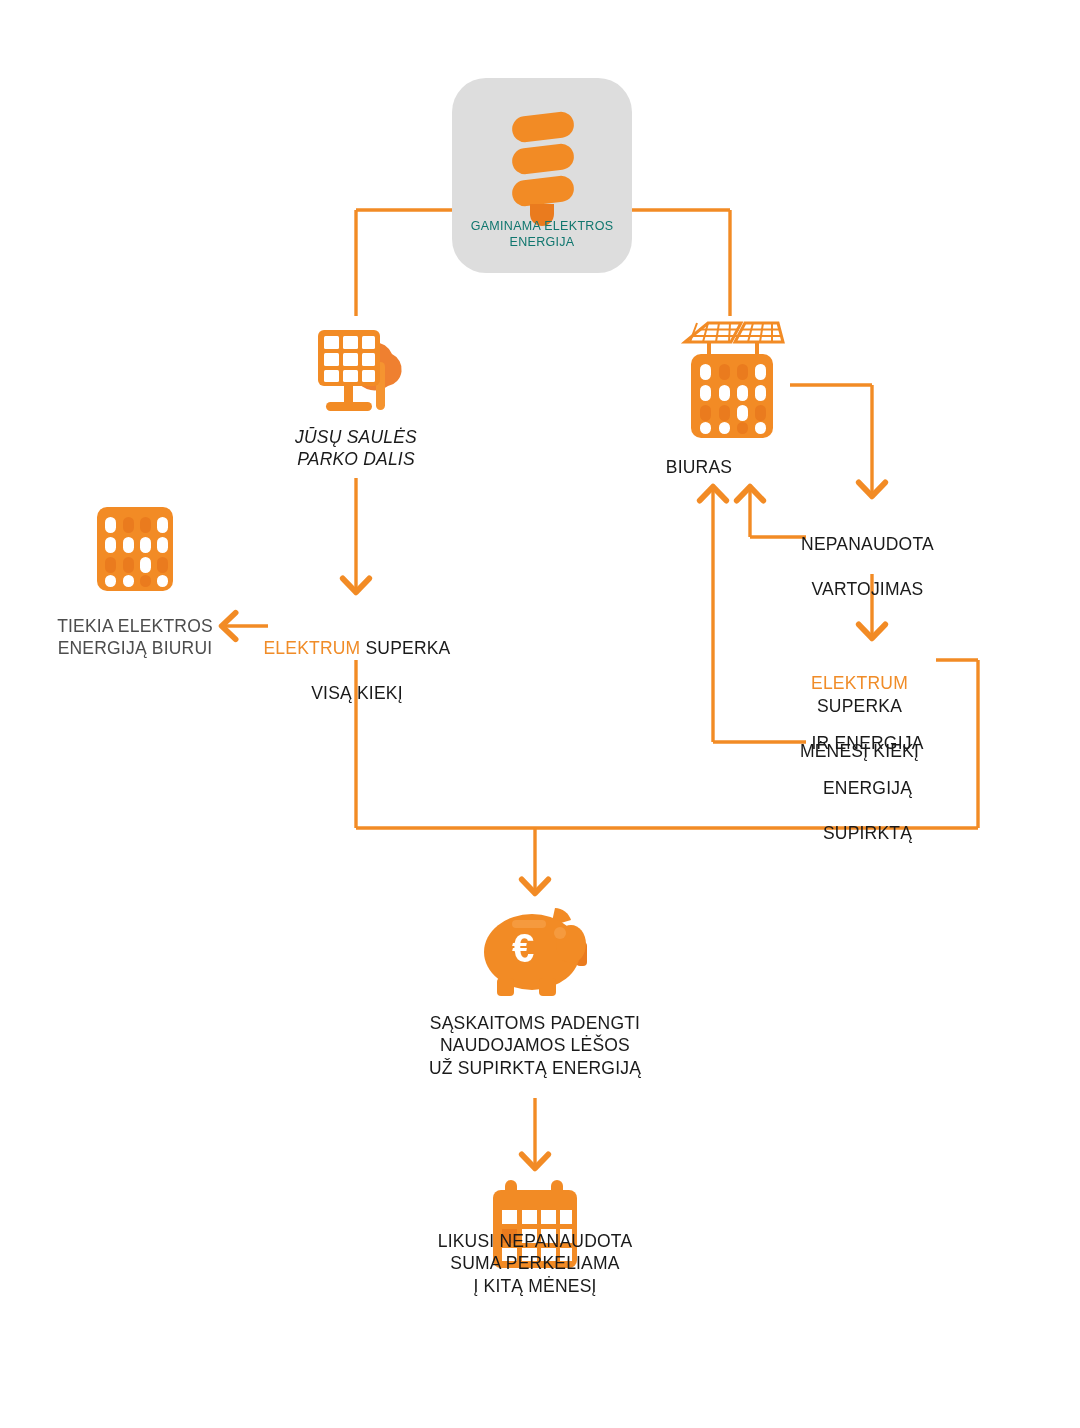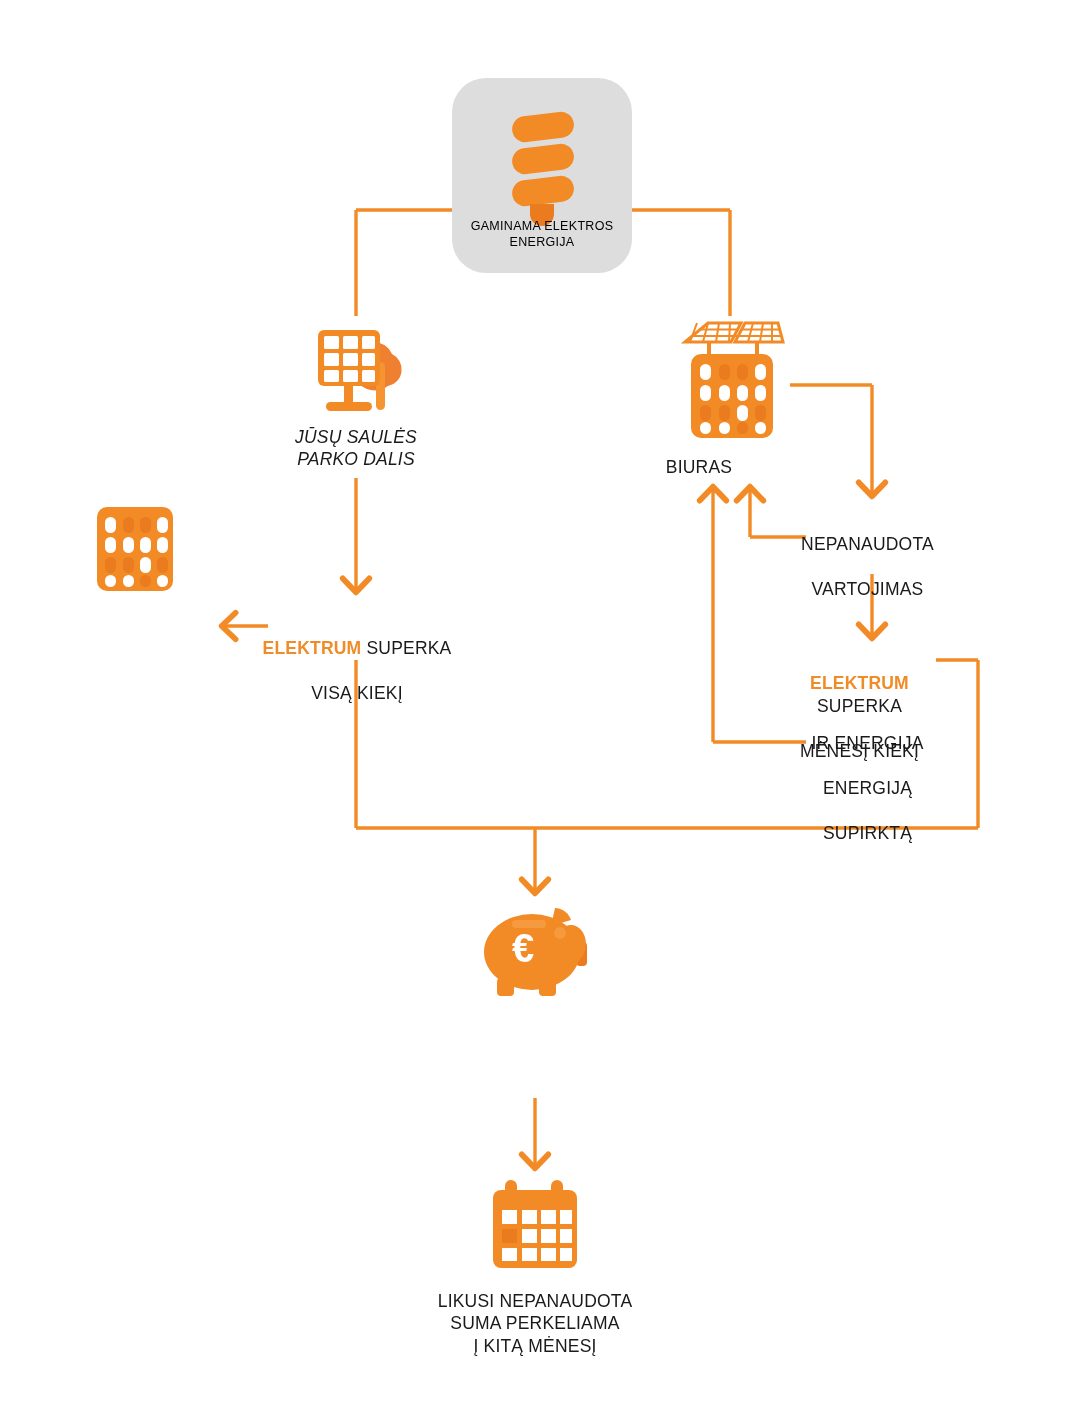--- a/index.html
+++ b/index.html
@@ -3,23 +3,23 @@
 <meta charset="utf-8">
 <style>
   html,body{margin:0;padding:0;background:#ffffff;}
   body{width:1080px;height:1428px;position:relative;overflow:hidden;
        font-family:"Liberation Sans","DejaVu Sans",sans-serif;}
   #stage{position:absolute;left:0;top:0;width:1080px;height:1428px;}
   .layer{position:absolute;left:0;top:0;width:1080px;height:1428px;}
   .node{position:absolute;}
   .cap{position:absolute;text-align:center;line-height:1.28;
        font-size:17.5px;letter-spacing:.2px;color:#1a1a1a;white-space:pre-line;}
-  .cap.small{font-size:12.5px;color:#000000;letter-spacing:.3px;}
+  .cap.small{font-size:12.5px;color:#0f766e;letter-spacing:.3px;}
   .cap.gray{color:#4d4d4d;}
-  .brand{color:#f08c28;font-weight:bold;}
+  .brand{color:#f08c28;}
   .hubbox{position:absolute;background:#dddddd;border-radius:34px;}
   svg{display:block;overflow:visible;}
 </style>
 </head>
 <body>
 
 <div id="stage">
 
   <svg class="layer" width="1080" height="1428" viewBox="0 0 1080 1428">
     <defs>
@@ -169,20 +169,22 @@
         <rect x="47" y="54" width="11" height="16" rx="5.5" fill="#ffffff"></rect>
         <rect x="64" y="54" width="11" height="16" rx="5.5" fill="#ea7b1e"></rect>
 
         <rect x="12" y="72" width="11" height="12" rx="5.5" fill="#ffffff"></rect>
         <rect x="30" y="72" width="11" height="12" rx="5.5" fill="#ffffff"></rect>
         <rect x="47" y="72" width="11" height="12" rx="5.5" fill="#ea7b1e"></rect>
         <rect x="64" y="72" width="11" height="12" rx="5.5" fill="#ffffff"></rect>
       </g>
     </svg>
   </div>
+  <div class="cap gray" style="left:35px;top:615px;width:200px;">TIEKIA ELEKTROS
+ENERGIJĄ BIURUI</div>
 
   <div class="cap" style="left:262px;top:615px;width:190px;">
     <span class="brand">ELEKTRUM</span><span> SUPERKA</span><br>
     <span>VISĄ KIEKĮ</span>
   </div>
 
   <div class="cap" style="left:790px;top:511px;width:155px;">
     <span>NEPANAUDOTA</span><br>
     <span>VARTOJIMAS</span>
   </div>
@@ -212,20 +214,23 @@
       <rect x="20" y="78" width="17" height="18" rx="4" fill="#f28b25"></rect>
       <rect x="62" y="78" width="17" height="18" rx="4" fill="#f28b25"></rect>
 
       <rect x="35" y="20" width="34" height="8" rx="4" fill="#f59a3e"></rect>
 
       <circle cx="83" cy="33" r="6" fill="#f59a3e"></circle>
 
       <text x="46" y="62" font-family="'Liberation Sans',sans-serif" font-size="40" font-weight="bold" fill="#ffffff" text-anchor="middle">€</text>
     </svg>
   </div>
+  <div class="cap" style="left:420px;top:1012px;width:230px;">SĄSKAITOMS PADENGTI
+NAUDOJAMOS LĖŠOS
+UŽ SUPIRKTĄ ENERGIJĄ</div>
 
   <div class="node" style="left:487px;top:1178px;width:96px;height:96px;">
     <svg width="96" height="96" viewBox="0 0 96 96">
       <rect x="18" y="2" width="12" height="18" rx="6" fill="#f28b25"></rect>
       <rect x="64" y="2" width="12" height="18" rx="6" fill="#f28b25"></rect>
       <rect x="6" y="12" width="84" height="78" rx="8" fill="#f28b25"></rect>
       <g fill="#ffffff">
         <rect x="15" y="32" width="15" height="14"></rect>
         <rect x="35" y="32" width="15" height="14"></rect>
         <rect x="54" y="32" width="15" height="14"></rect>
@@ -236,17 +241,17 @@
         <rect x="73" y="51" width="12" height="14"></rect>
 
         <rect x="15" y="70" width="15" height="13"></rect>
         <rect x="35" y="70" width="15" height="13"></rect>
         <rect x="54" y="70" width="15" height="13"></rect>
         <rect x="73" y="70" width="12" height="13"></rect>
       </g>
       <rect x="15" y="51" width="15" height="14" fill="#ea7b1e"></rect>
     </svg>
   </div>
-  <div class="cap" style="left:430px;top:1290px;width:210px;">LIKUSI NEPANAUDOTA
+  <div class="cap" style="left:430px;top:1230px;width:210px;">LIKUSI NEPANAUDOTA
 SUMA PERKELIAMA
 Į KITĄ MĖNESĮ</div>
 
 </div>
 
 </body></html>

